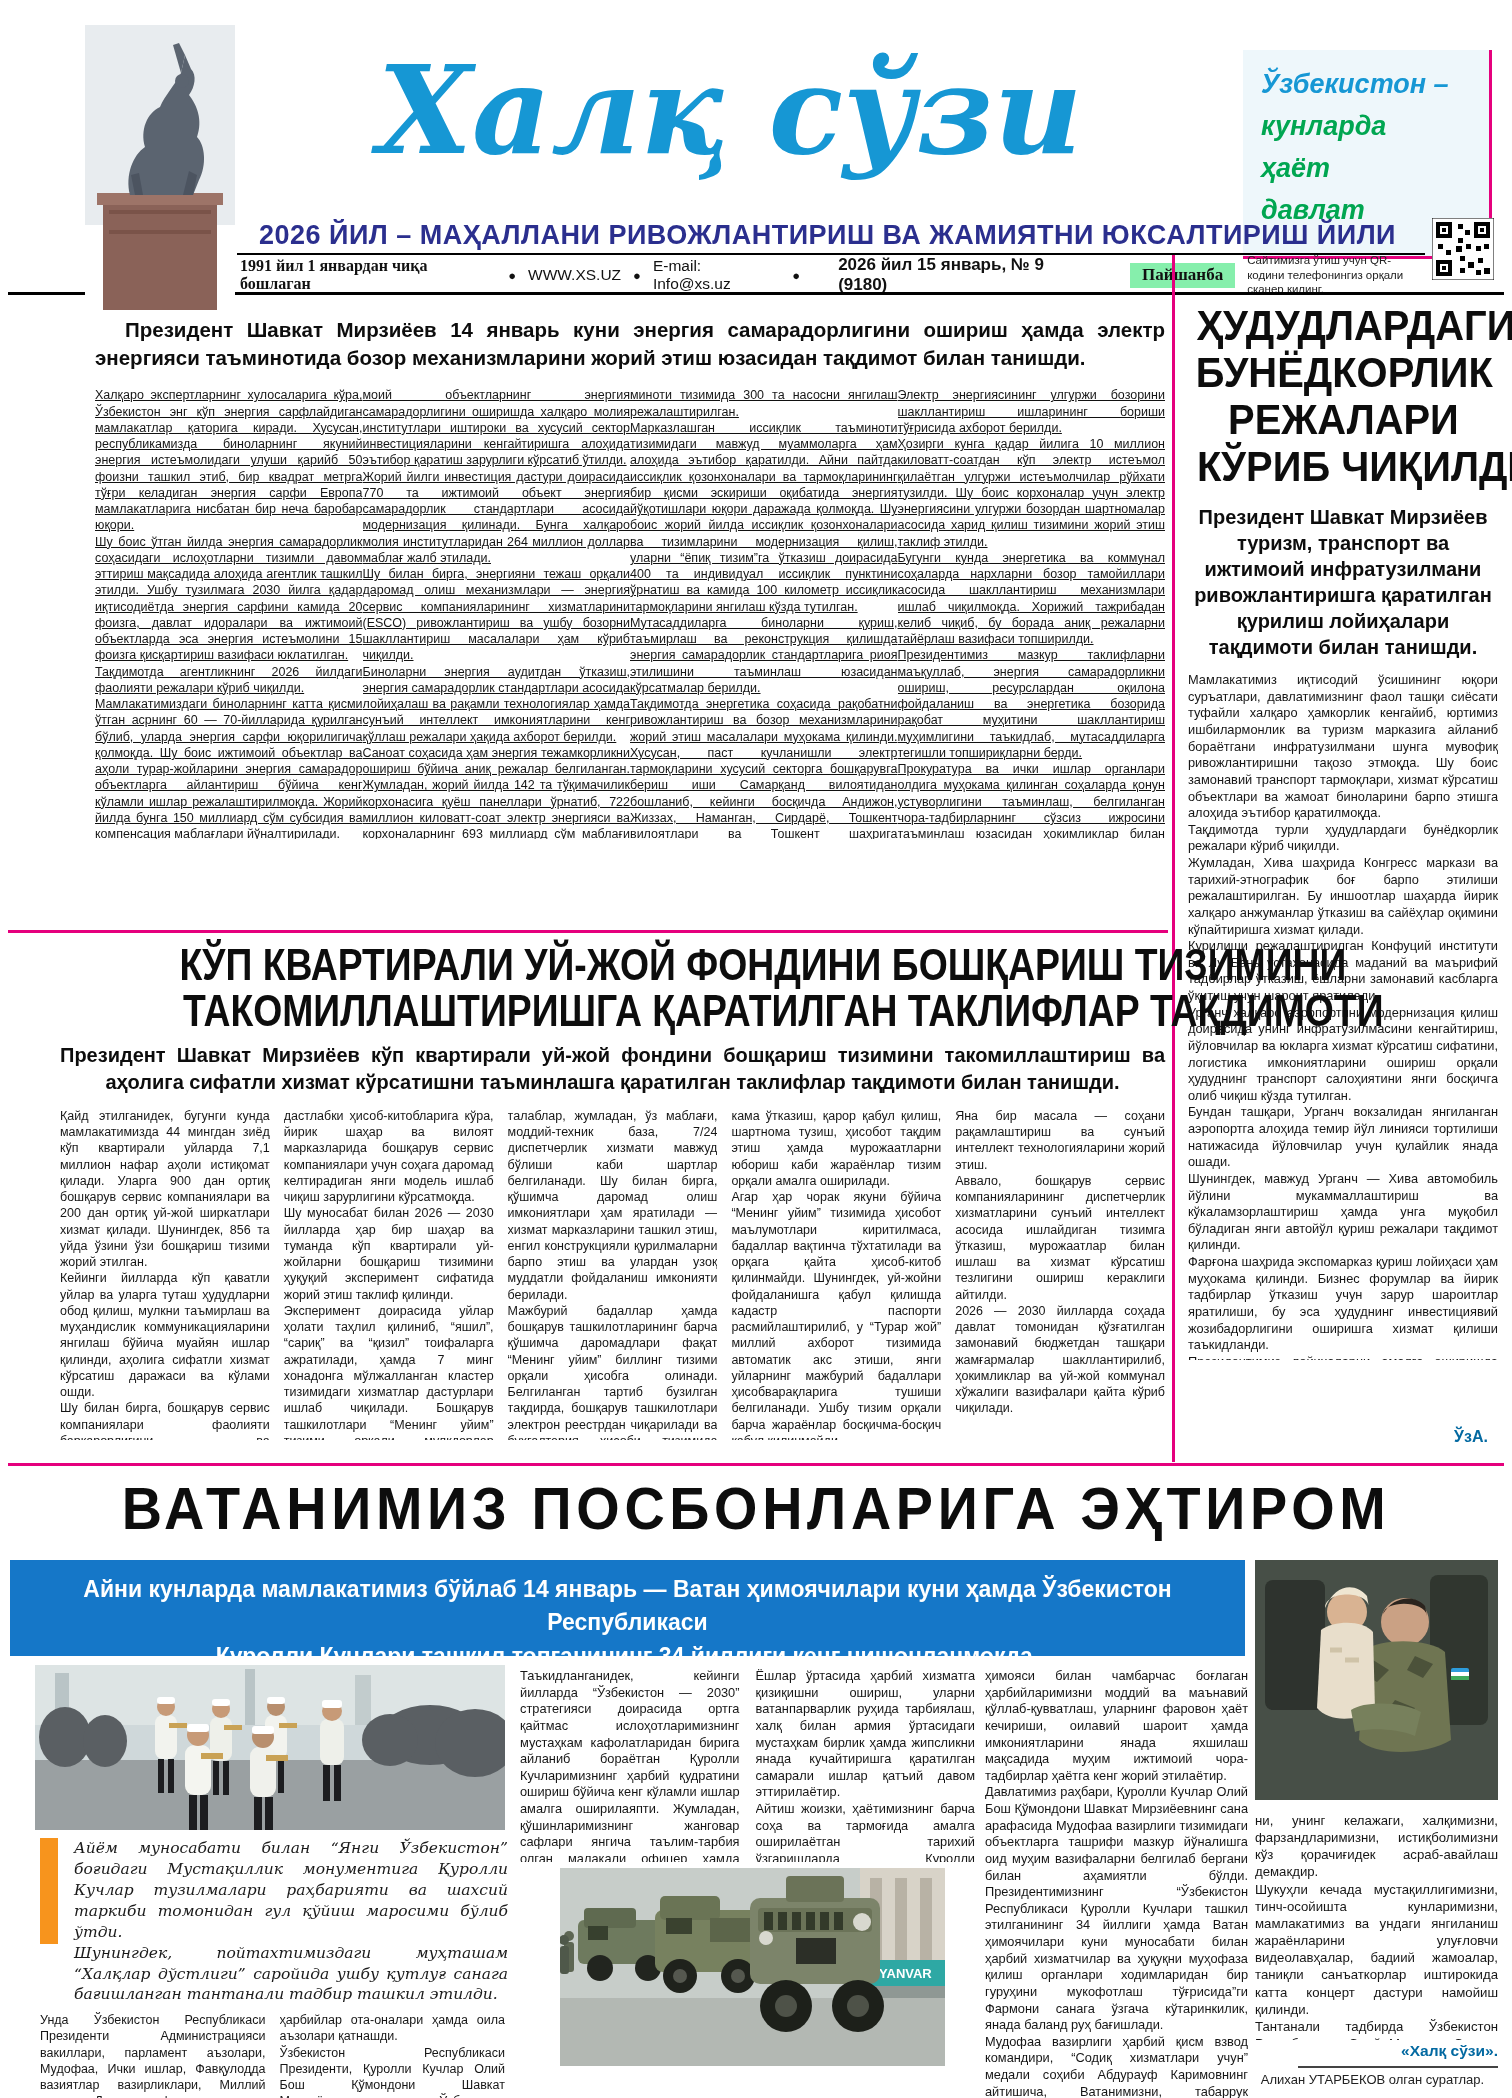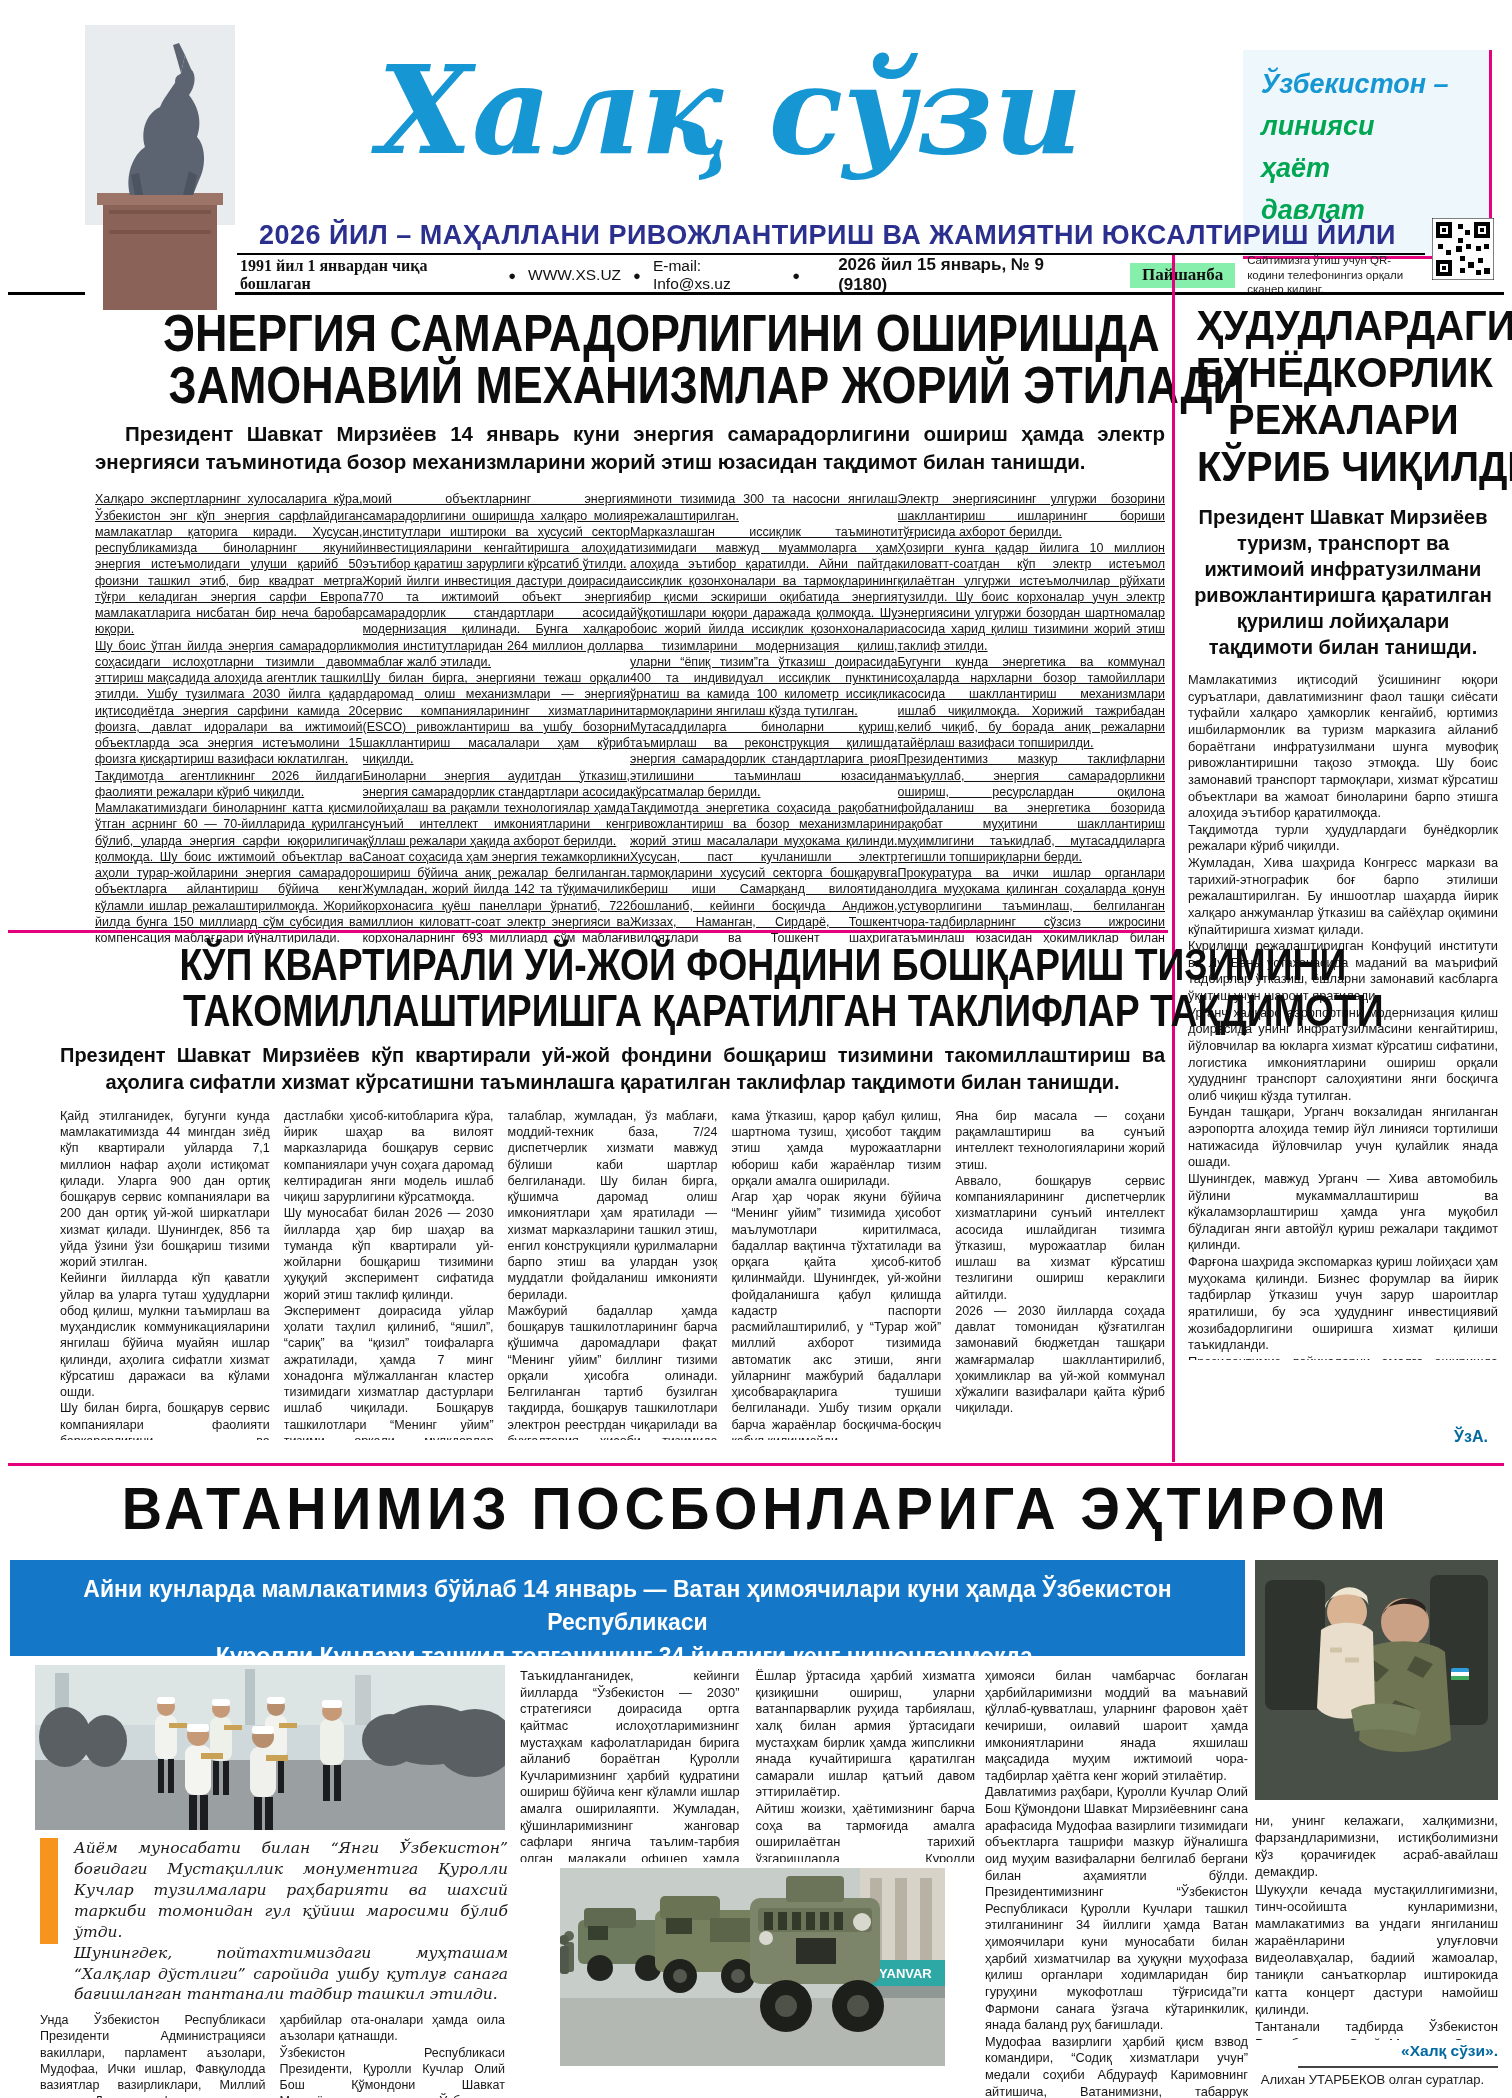--- a/index.html
+++ b/index.html
@@ -49,21 +49,21 @@
       <circle cx="97" cy="56" r="7" fill="#5b6470"></circle>
       <path d="M50 170 L46 150 L54 148 L58 170 Z" fill="#4c5460"></path>
       <path d="M98 170 L104 146 L112 150 L108 170 Z" fill="#4c5460"></path>
     </svg>
   </div>
 
   <div class="abs logo" style="left:255px;top:18px;width:950px;height:190px;font-size:122px;text-align:center;line-height:185px;">Халқ сўзи</div>
 
   <div class="abs slogan-box" style="left:1243px;top:50px;width:210px;height:182px;">
     <div style="color:#1697d4;">Ўзбекистон –</div>
-    <div style="color:#00a651;">линияси</div>
+    <div style="color:#00a651;">кунларда</div>
     <div style="color:#00a651;">ҳаёт</div>
     <div style="color:#00a651;">давлат</div>
   </div>
 
   <div class="abs" style="left:235px;top:220px;width:1185px;text-align:center;font-weight:bold;font-size:27px;color:#2b2f8e;letter-spacing:0.5px;">2026 ЙИЛ – МАҲАЛЛАНИ РИВОЖЛАНТИРИШ ВА ЖАМИЯТНИ ЮКСАЛТИРИШ ЙИЛИ</div>
 
   <div class="abs rule" style="left:237px;top:253px;width:1188px;height:2px;"></div>
 
   <div class="abs" style="left:240px;top:258px;width:1185px;height:34px;display:flex;align-items:center;gap:12px;font-size:15.5px;">
     <span class="serifb" style="font-size:16px;">1991 йил 1 январдан чиқа бошлаган</span>
@@ -103,24 +103,20 @@
         <rect x="46" y="40" width="5" height="5" fill="#000"></rect>
       <rect x="52" y="50" width="6" height="6" fill="#000"></rect>
         <rect x="28" y="50" width="5" height="5" fill="#000"></rect>
         <rect x="44" y="52" width="5" height="5" fill="#000"></rect>
     </svg>
   </div>
 
   <div class="abs rule" style="left:8px;top:292px;width:1496px;height:3px;"></div>
 
   <div class="abs" style="left:95px;top:308px;width:1070px;">
-    <div class="headline" style="font-size:51px;">
-      <span class="cond" style="transform:scaleX(0.88);">ЭНЕРГИЯ САМАРАДОРЛИГИНИ ОШИРИШДА</span><br>
-      <span class="cond" style="transform:scaleX(0.88);">ЗАМОНАВИЙ МЕХАНИЗМЛАР ЖОРИЙ ЭТИЛАДИ</span>
-    </div>
     <div class="lede" style="font-size:20.5px;line-height:1.35;text-align:justify;margin-top:8px;text-indent:30px;">Президент Шавкат Мирзиёев 14 январь куни энергия самарадорлигини ошириш ҳамда электр энергияси таъминотида бозор механизмларини жорий этиш юзасидан тақдимот билан танишди.</div>
     <div class="cols" style="gap:0;margin-top:16px;text-decoration:underline;">
       <div class="bodytext" style="height:452px;">Халқаро экспертларнинг хулосаларига кўра, Ўзбекистон энг кўп энергия сарфлайдиган мамлакатлар қаторига киради. Хусусан, республикамизда биноларнинг якуний энергия истеъмолидаги улуши қарийб 50 фоизни ташкил этиб, бир квадрат метрга тўғри келадиган энергия сарфи Европа мамлакатларига нисбатан бир неча баробар юқори.
 Шу боис ўтган йилда энергия самарадорлик соҳасидаги ислоҳотларни тизимли давом эттириш мақсадида алоҳида агентлик ташкил этилди. Ушбу тузилмага 2030 йилга қадар иқтисодиётда энергия сарфини камида 20 фоизга, давлат идоралари ва ижтимоий объектларда эса энергия истеъмолини 15 фоизга қисқартириш вазифаси юклатилган.
 Тақдимотда агентликнинг 2026 йилдаги фаолияти режалари кўриб чиқилди.
 Мамлакатимиздаги биноларнинг катта қисми ўтган асрнинг 60 — 70-йилларида қурилган бўлиб, уларда энергия сарфи юқорилигича қолмоқда. Шу боис ижтимоий объектлар ва аҳоли турар-жойларини энергия самарадор объектларга айлантириш бўйича кенг кўламли ишлар режалаштирилмоқда. Жорий йилда бунга 150 миллиард сўм субсидия ва компенсация маблағлари йўналтирилади.
 Республикадаги 30 мингга яқин ижти-</div>
       <div class="bodytext" style="height:452px;">моий объектларнинг энергия самарадорлигини оширишда халқаро молия институтлари иштироки ва хусусий сектор инвестицияларини кенгайтиришга алоҳида эътибор қаратиш зарурлиги кўрсатиб ўтилди.
 Жорий йилги инвестиция дастури доирасида 770 та ижтимоий объект энергия самарадорлик стандартлари асосида модернизация қилинади. Бунга халқаро молия институтларидан 264 миллион доллар маблағ жалб этилади.
 Шу билан бирга, энергияни тежаш орқали даромад олиш механизмлари — энергия сервис компанияларининг хизматларини (ESCO) ривожлантириш ва ушбу бозорни шакллантириш масалалари ҳам кўриб чиқилди.

